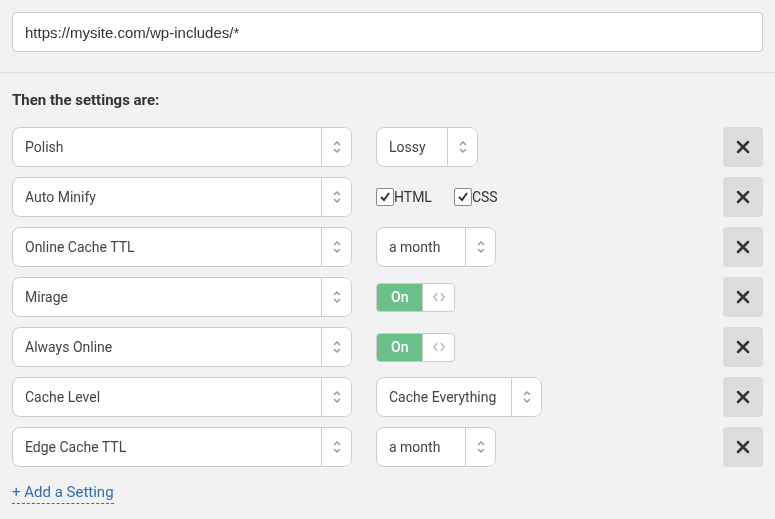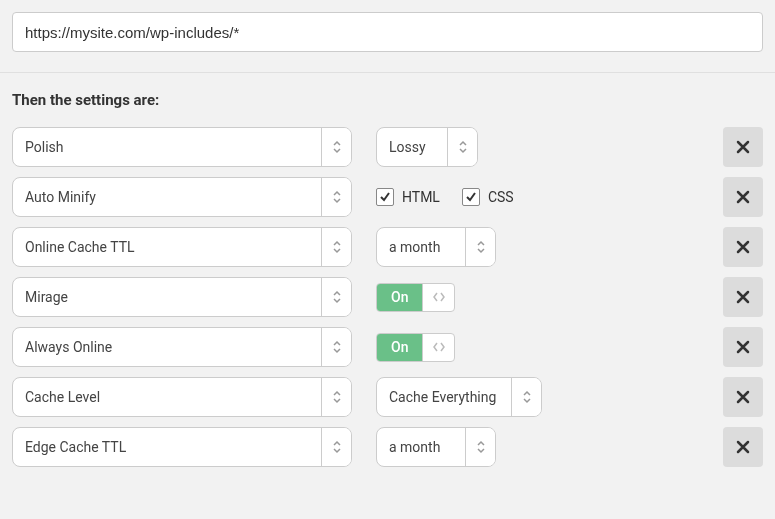--- a/index.html
+++ b/index.html
@@ -95,21 +95,20 @@
     display: flex;
     align-items: center;
     justify-content: center;
     cursor: pointer;
     color: #333;
   }
   .delete-btn svg { display: block; }
   .cb-group {
     display: inline-flex;
     align-items: center;
-    gap: 8px;
   }
   .cb {
     width: 18px;
     height: 18px;
     border: 1px solid #888;
     border-radius: 2px;
     background: #fff;
     display: inline-flex;
     align-items: center;
     justify-content: center;
@@ -393,13 +392,14 @@
       <button class="delete-btn">
         <span>
           <svg width="14" height="14" viewBox="0 0 14 14">
               <path d="M2 2 L12 12 M12 2 L2 12" stroke="currentColor" stroke-width="2.5" stroke-linecap="round"></path>
             </svg>
         </span>
       </button>
     </div>
   </div>
 
+  <span class="add-link">+ Add a Setting</span>
 </div>
 
 </body></html>

